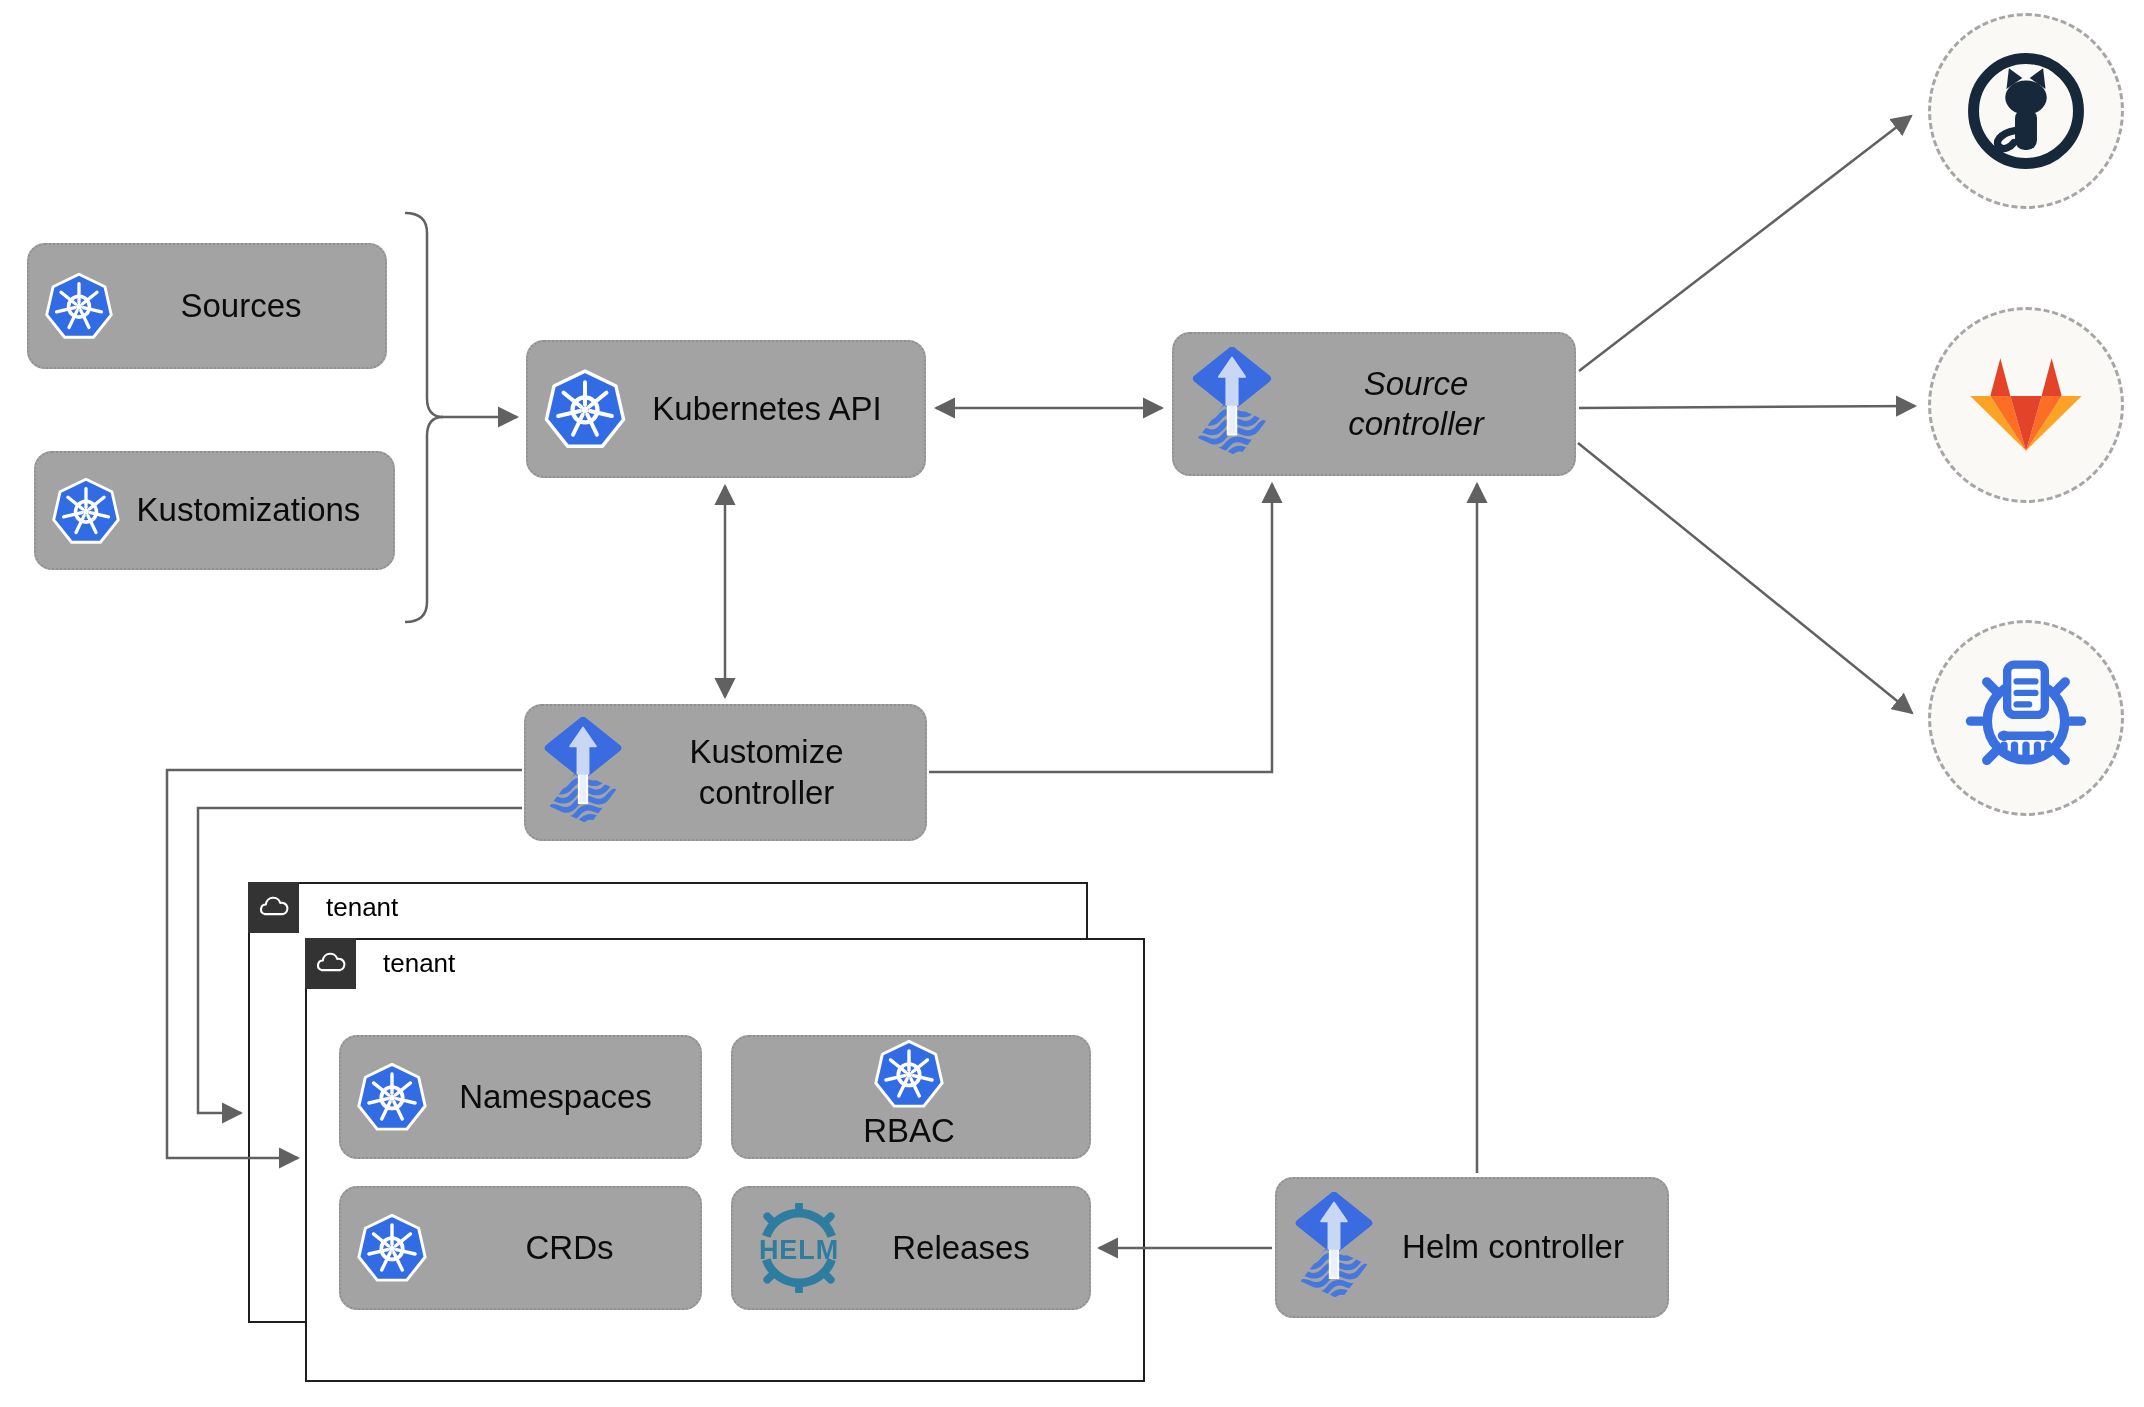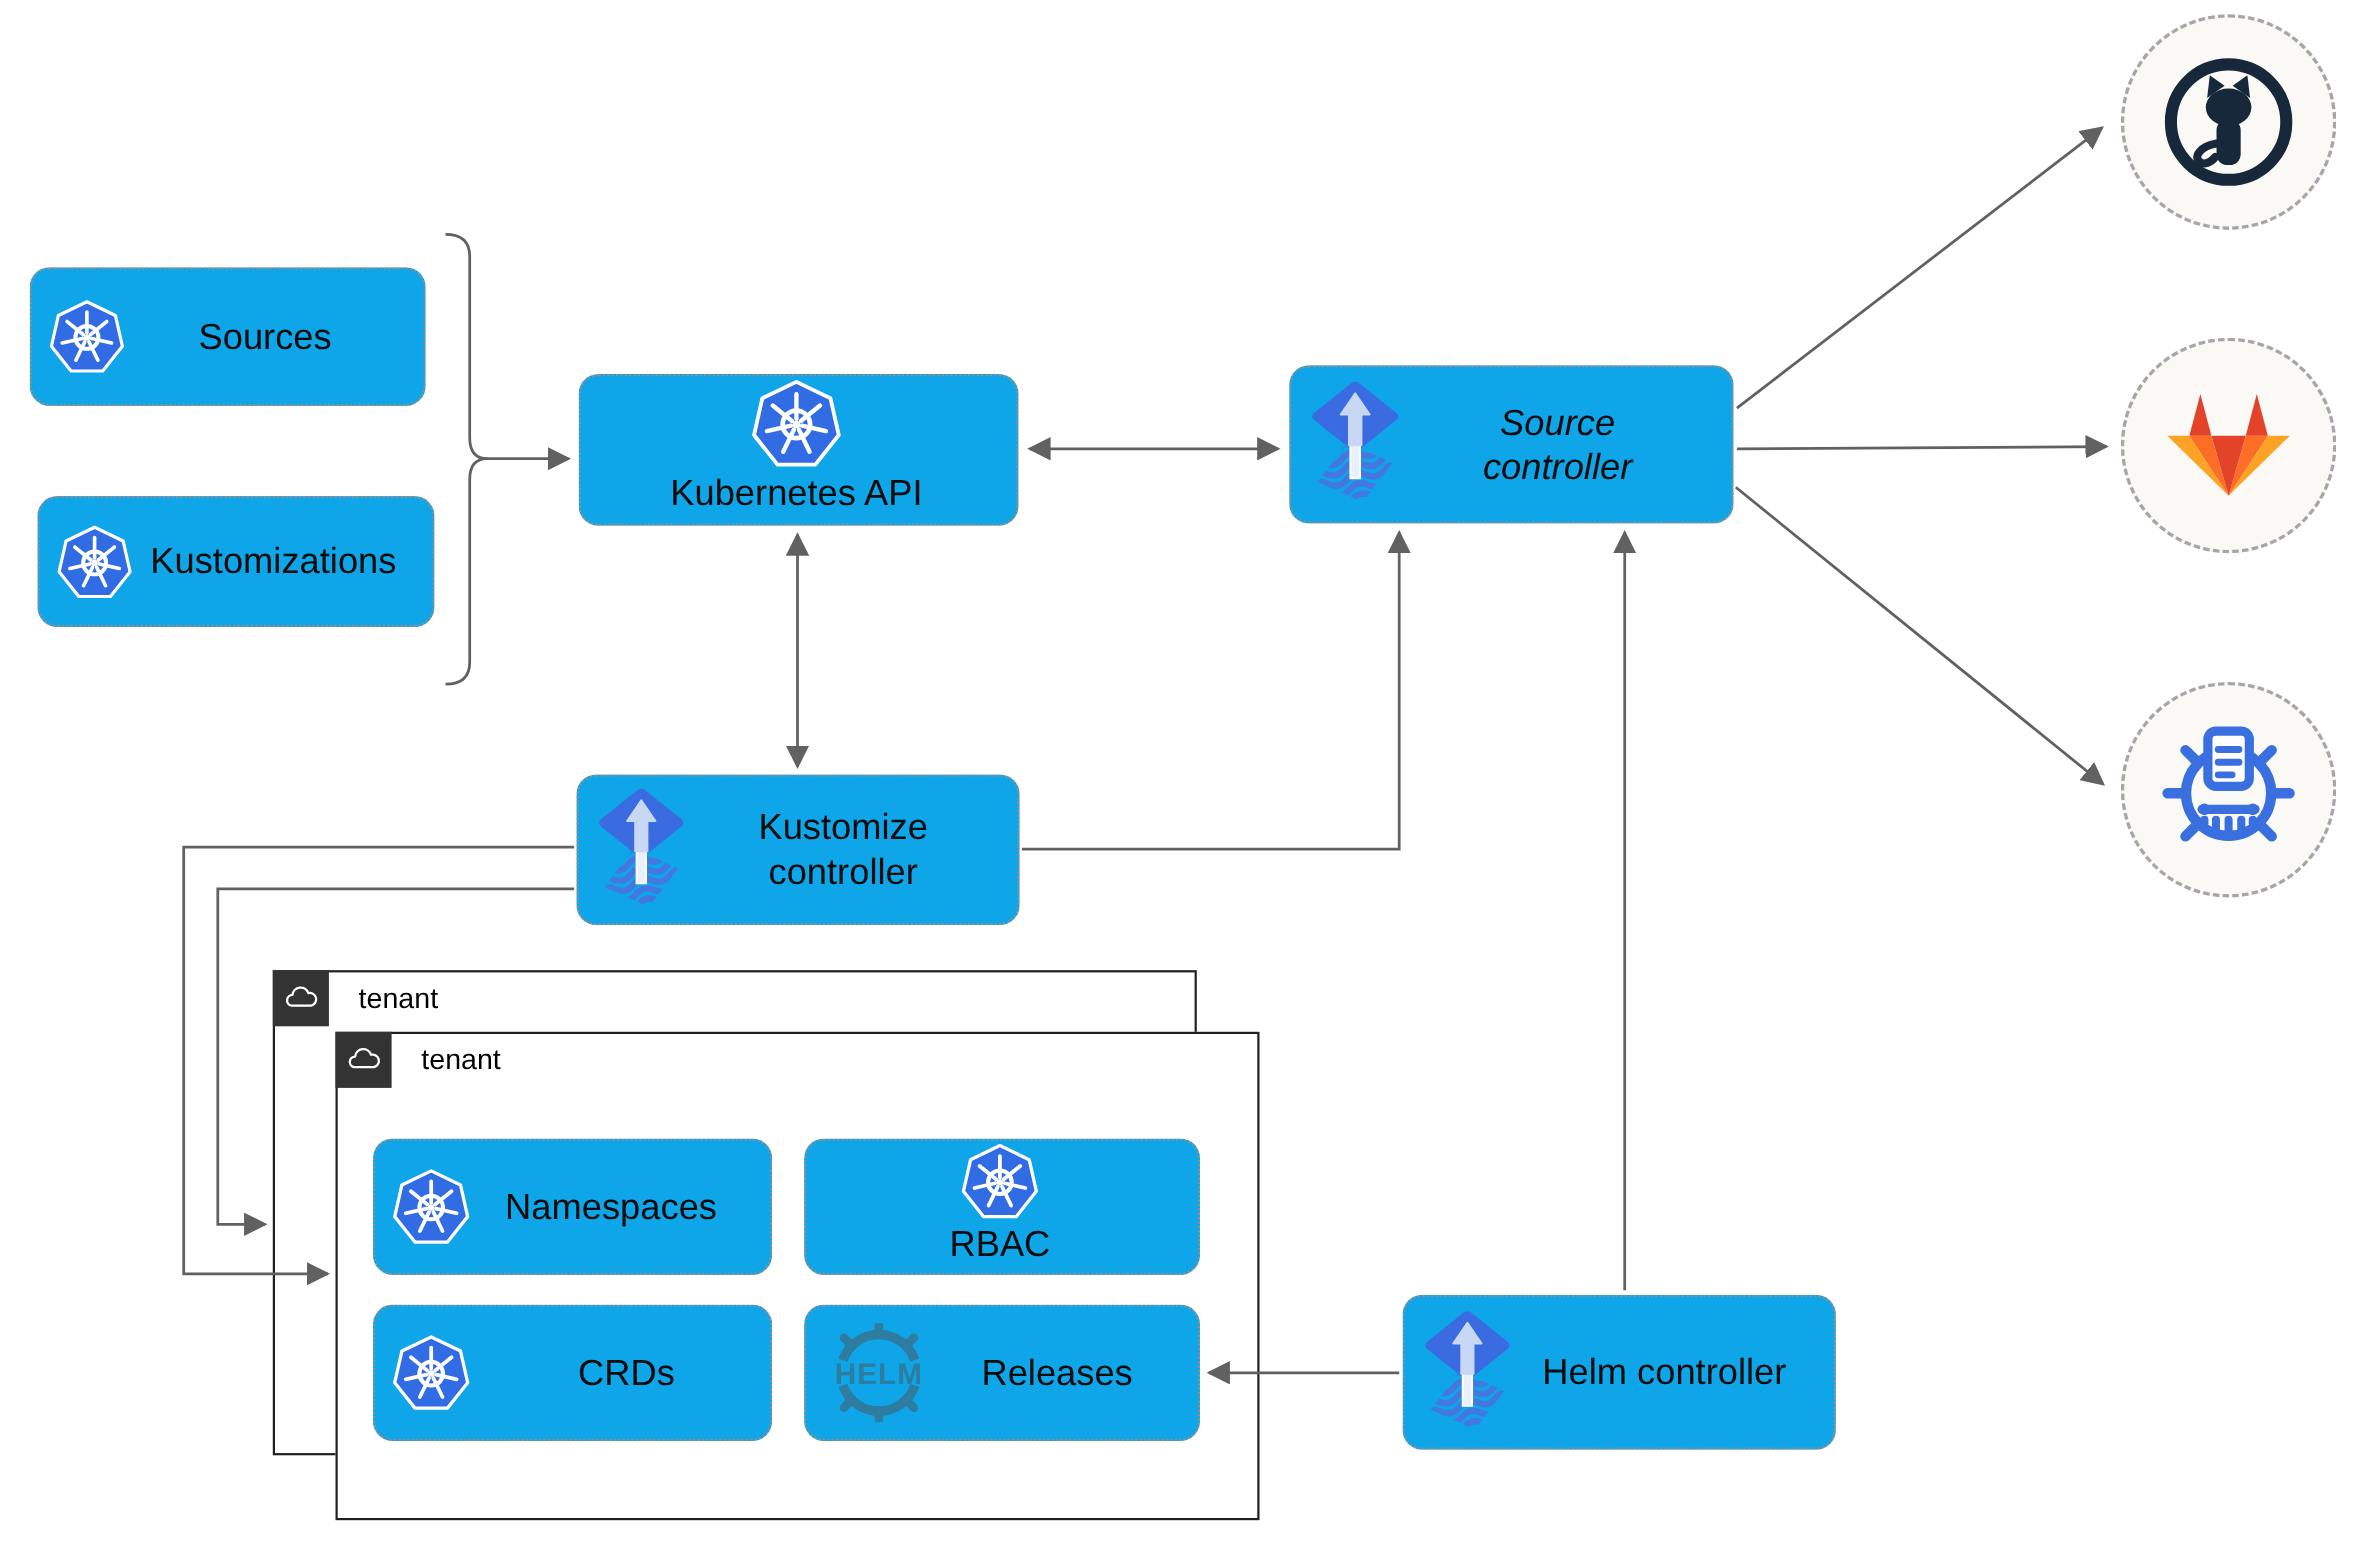--- a/index.html
+++ b/index.html
@@ -3,21 +3,21 @@
 <meta charset="utf-8">
 <style>
   html,body{margin:0;padding:0;background:#ffffff;}
   #stage{
     position:relative;width:2144px;height:1407px;background:#ffffff;overflow:hidden;
     font-family:"Liberation Sans","DejaVu Sans",sans-serif;color:#111;
   }
   
   .node{
     position:absolute;display:flex;align-items:center;box-sizing:border-box;
-    background:#0ea5e9;border:2px dotted #8f8f8f;border-radius:18px;
+    background:#a3a3a3;border:2px dotted #8f8f8f;border-radius:18px;
     padding:0 18px 0 14px;
   }
   .node .nicon{flex:0 0 auto;display:flex;align-items:center;justify-content:center;}
   .node .nlabel{flex:1 1 auto;text-align:center;font-size:33px;line-height:1.22;color:#0b0b0b;}
   .node .nlabel.wrap{max-width:235px;margin:0 auto;}
   
   .tenant{
     position:absolute;box-sizing:border-box;background:#ffffff;border:2px solid #1f1f1f;
   }
   .tenant .thead{
@@ -163,21 +163,21 @@
 
   <div class="node z-node" style="left:34px;top:451px;width:361px;height:119px;">
     <span class="nicon">
       <svg width="72" height="72" viewBox="0 0 100 100">
           <use href="#sym-k8s"></use>
         </svg>
     </span>
     <span class="nlabel">Kustomizations</span>
   </div>
 
-  <div class="node z-node" style="left:526px;top:340px;width:400px;height:138px;flex-direction:column;">
+  <div class="node z-node" style="left:526px;top:340px;width:400px;height:138px;">
     <span class="nicon">
       <svg width="86" height="86" viewBox="0 0 100 100">
           <use href="#sym-k8s"></use>
         </svg>
     </span>
     <span class="nlabel">Kubernetes API</span>
   </div>
 
   <div class="node z-node" style="left:1172px;top:332px;width:404px;height:144px;font-style:italic;">
     <span class="nicon">

